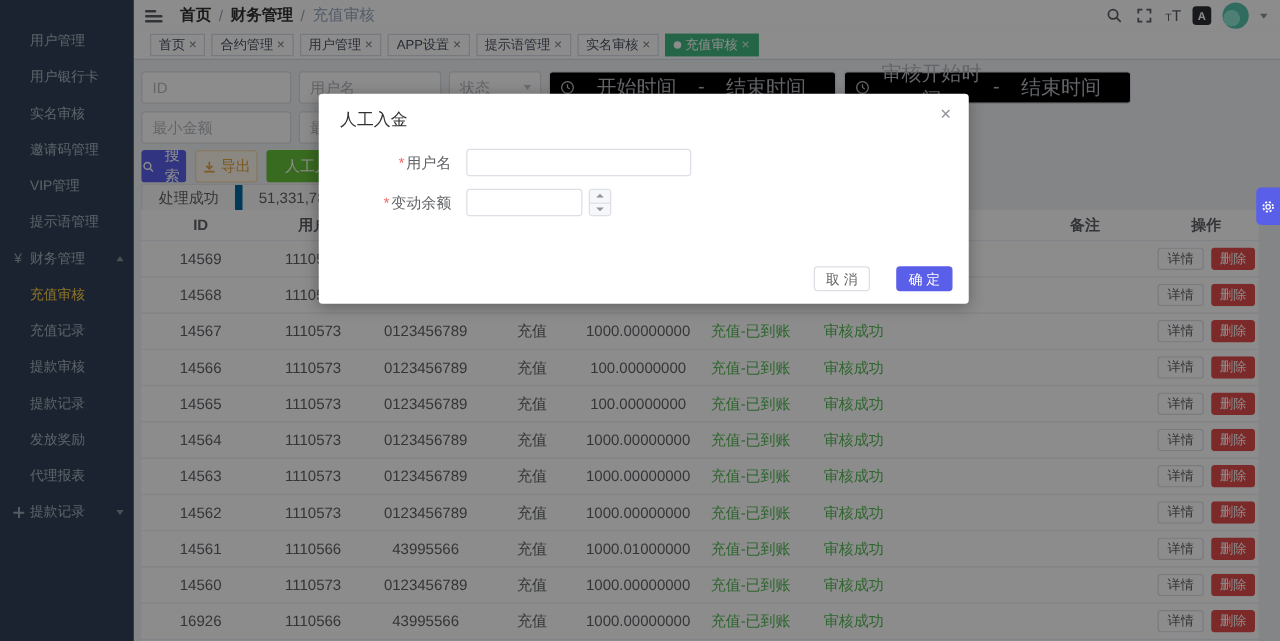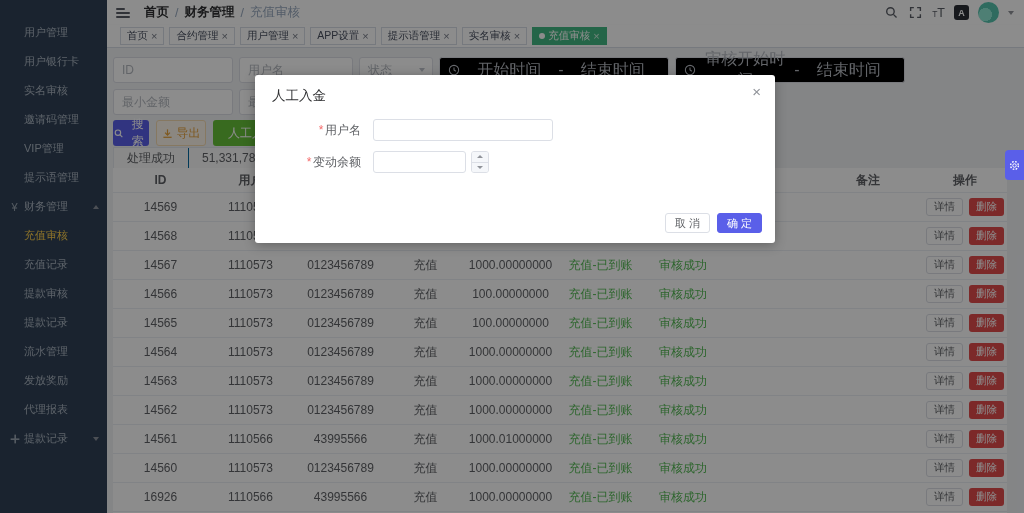--- a/index.html
+++ b/index.html
@@ -55,21 +55,21 @@
   .f-select .caret{position:absolute;right:7px;border-top-color:#c0c4cc;}
   .f-range{width:230px;height:26px;border:1px solid #dcdfe6;border-radius:3px;background:#000000;font-size:16px;color:#b4b8bf;display:flex;align-items:center;padding:0 8px;cursor:pointer;gap:2px;}
   .f-range .rtext{flex:1;text-align:center;}
   .f-range .rsep{color:#b4b8bf;}
   .btnrow{position:absolute;left:6px;top:72px;display:flex;gap:7px;}
   .btn{height:26px;border-radius:3px;font-size:12px;display:inline-flex;align-items:center;justify-content:center;gap:4px;cursor:pointer;border:1px solid transparent;}
   .btn-search{width:36px;background:var(--primary);color:#fff;}
   .btn-export{width:50px;background:var(--warn-bg);border-color:var(--warn-bd);color:var(--warn-tx);}
   .btn-manual{width:78px;background:var(--green-solid);color:#fff;}
   .stats{position:absolute;left:6px;top:99px;width:650px;height:22px;background:#fafafa;border:1px solid #e4e7ed;display:flex;align-items:center;font-size:12px;color:#606266;}
-  .stats .cell{height:100%;display:flex;align-items:center;padding:0 13px;border-right:1px solid #0369a1;}
+  .stats .cell{height:100%;display:flex;align-items:center;padding:0 13px;border-right:6px solid #0369a1;}
   
   .tcard{position:absolute;left:6px;top:120px;width:894px;bottom:0;background:#fff;font-size:12px;}
   .trow{display:flex;height:29px;align-items:center;border-bottom:1px solid #ebeef5;}
   .thead{height:25px;color:#909399;font-weight:bold;}
   .tc{text-align:center;overflow:hidden;white-space:nowrap;}
   .c0{width:95px;}.c1{width:85px;}.c2{width:95px;}.c3{width:75px;}.c4{width:95px;}
   .c5{width:85px;}.c6{width:80px;}.c7{width:90px;}.c8{width:110px;}.c9{width:84px;}
   .trow .c5,.trow .c6{color:var(--ok-green);}
   .thead .c5,.thead .c6{color:#909399;}
   .trow .tc{color:#606266;} .trow .c5{color:var(--ok-green);} .trow .c6{color:var(--ok-green);}
@@ -87,21 +87,21 @@
   .m-label{width:82px;text-align:right;padding-right:12px;font-size:12px;color:#606266;}
   .req{color:#f56c6c;margin-right:2px;}
   .m-input{height:22px;border:1px solid #dcdfe6;border-radius:3px;font-size:12px;padding:0 7px;color:#606266;}
   .m-in-user{width:180px;} .m-in-amount{width:93px;}
   .spinner{margin-left:5px;width:18px;height:22px;display:flex;flex-direction:column;border:1px solid #dcdfe6;border-radius:3px;overflow:hidden;}
   .spin{flex:1;background:#f5f7fa;display:flex;align-items:center;justify-content:center;cursor:pointer;border:none;padding:0;}
   .spin + .spin{border-top:1px solid #dcdfe6;}
   .spin i{width:0;height:0;border-left:3px solid transparent;border-right:3px solid transparent;}
   .spin.up i{border-bottom:3.5px solid #909399;}
   .spin.dn i{border-top:3.5px solid #909399;}
-  .m-footer{position:absolute;right:13px;top:138px;display:flex;gap:7px;}
+  .m-footer{position:absolute;right:13px;top:138px;display:flex;gap:21px;}
   .m-btn{height:20px;padding:0 9px;border-radius:3px;font-size:11px;display:flex;align-items:center;cursor:pointer;}
   .m-cancel{background:#fff;border:1px solid #dcdfe6;color:#606266;}
   .m-ok{background:var(--primary);border:1px solid var(--primary);color:#fff;}
   svg{display:block;}
 </style>
 </head>
 <body>
 
 <div class="app">
 
@@ -147,23 +147,20 @@
         </div>
 
         <div class="s-item child">
           <span class="s-label">提款审核</span>
         </div>
 
         <div class="s-item child">
           <span class="s-label">提款记录</span>
         </div>
 
-        <div class="s-item child">
-          <span class="s-label">流水管理</span>
-        </div>
 
         <div class="s-item child">
           <span class="s-label">发放奖励</span>
         </div>
 
         <div class="s-item child">
           <span class="s-label">代理报表</span>
         </div>
 
 

